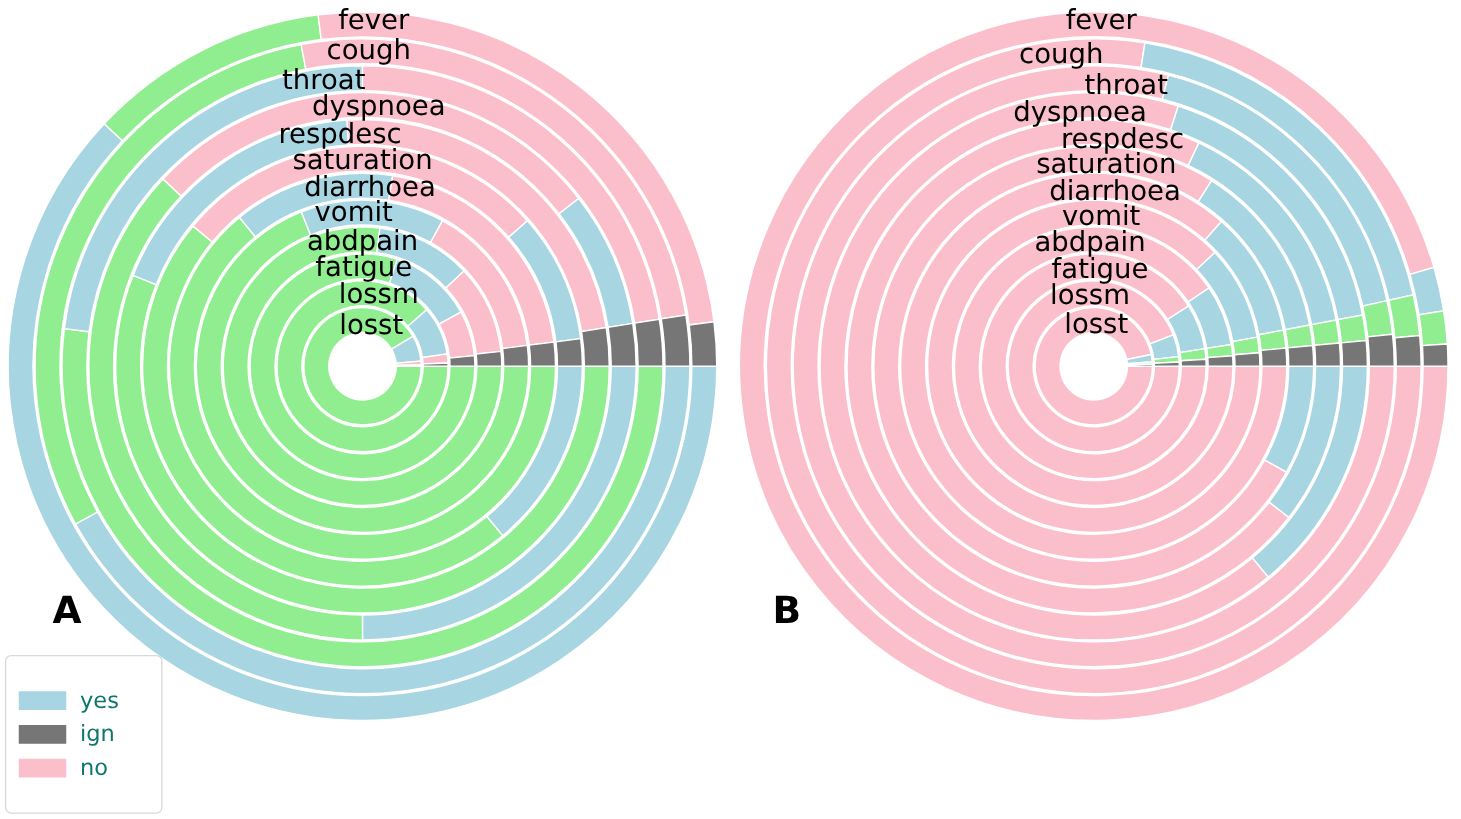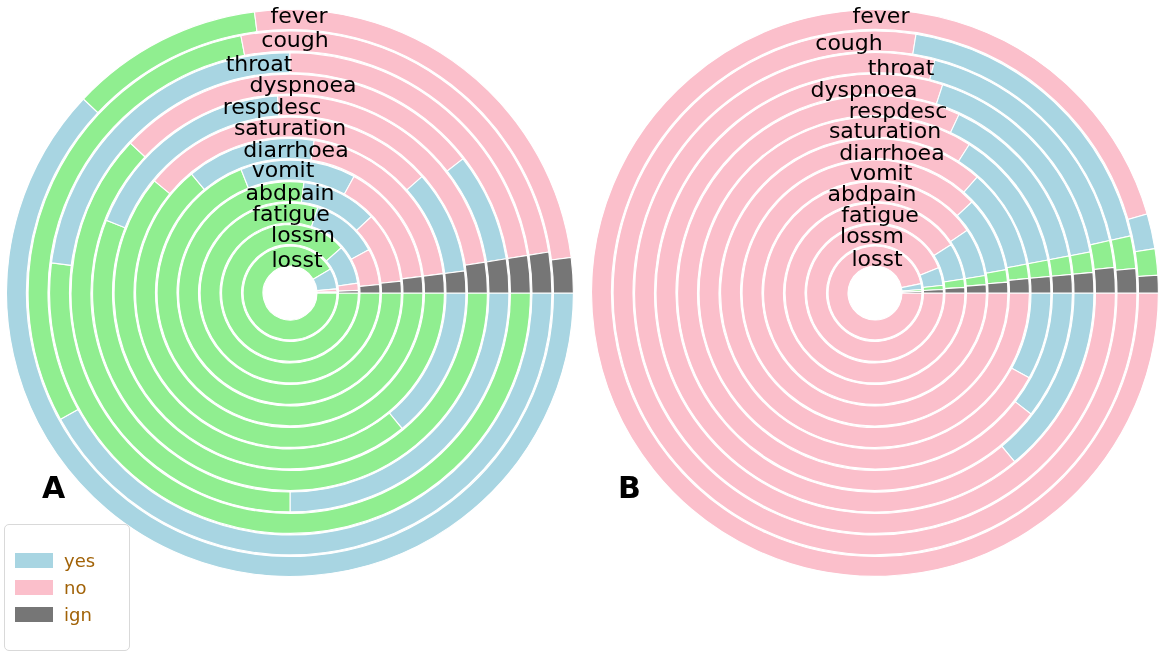--- a/index.html
+++ b/index.html
@@ -21,21 +21,21 @@
   .legend-box{
     position:absolute;left:4px;top:524px;
     width:126px;height:127px;
     background:#ffffff;border:1px solid #d9d9d9;border-radius:5px;
     box-sizing:border-box;
     display:flex;flex-direction:column;justify-content:center;
     padding:6px 0 6px 10px;
   }
   .legend-row{display:flex;align-items:center;height:27px;}
   .legend-swatch{width:38px;height:15px;margin-right:11px;flex:0 0 auto;}
-  .legend-label{font-size:18px;color:#a16207;font-family:"DejaVu Sans", sans-serif;line-height:1;}
+  .legend-label{font-size:18px;color:#0f766e;font-family:"DejaVu Sans", sans-serif;line-height:1;}
 </style>
 </head>
 <body>
 
 <div id="stage">
   <svg id="fig" width="1169" height="655" viewBox="0 0 1169 655">
     <g id="panel-A-group">
         <g>
           <path d="M 336.9 293 A 46.9 46.9 0 1 1 330.36880106648493 269.1259576013076
           L 313.24003472910647 279.25588177474 A 27 27 0 1 0 317 293 Z" fill="#90ee90" stroke="#ffffff" stroke-width="1.1"></path>
@@ -320,21 +320,21 @@
     <text id="letter-A" class="panel-letter" x="42" y="498">A</text>
     <text id="letter-B" class="panel-letter" x="618" y="498">B</text>
   </svg>
 
   <div class="legend-box">
     <div class="legend-row">
       <span class="legend-swatch" id="sw0" style="background: rgb(168, 213, 226);"></span>
       <span class="legend-label">yes</span>
     </div>
     <div class="legend-row">
+      <span class="legend-swatch" id="sw3" style="background: rgb(118, 118, 118);"></span>
+      <span class="legend-label">ign</span>
+    </div>
+    <div class="legend-row">
       <span class="legend-swatch" id="sw2" style="background: rgb(251, 191, 203);"></span>
       <span class="legend-label">no</span>
-    </div>
-    <div class="legend-row">
-      <span class="legend-swatch" id="sw3" style="background: rgb(118, 118, 118);"></span>
-      <span class="legend-label">ign</span>
     </div>
   </div>
 </div>
 
 </body></html>

